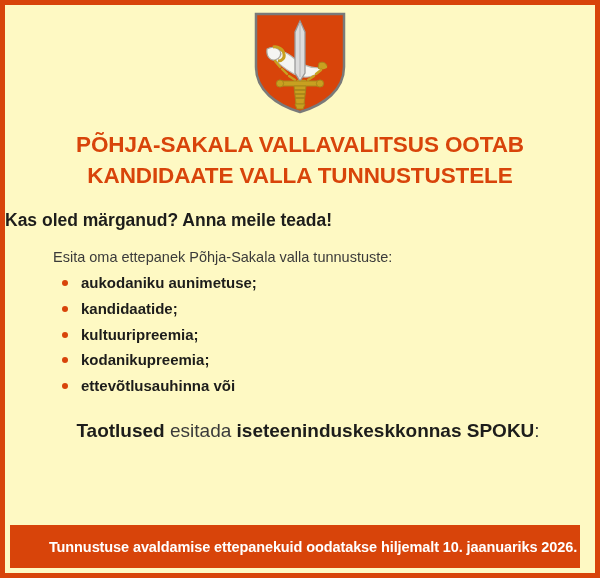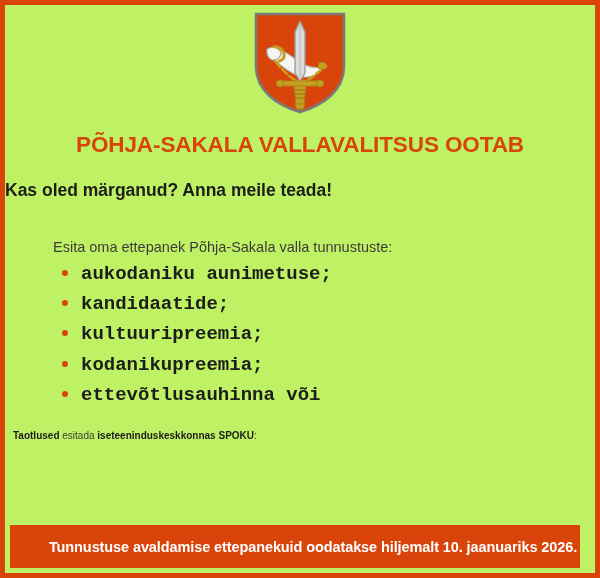--- a/index.html
+++ b/index.html
@@ -9,21 +9,21 @@
     background: #ffffff;
   }
   body {
     font-family: "Liberation Sans", "DejaVu Sans", sans-serif;
   }
   .poster {
     position: relative;
     width: 600px;
     height: 578px;
     box-sizing: border-box;
-    background: #bef264;
+    background: #fef9c3;
     border: 5px solid #d8440a;
     overflow: hidden;
   }
   .inner {
     position: relative;
     width: 100%;
     height: 100%;
     box-sizing: border-box;
   }
 
@@ -55,59 +55,59 @@
   .subtitle {
     margin: 19px 0 0 0;
     color: #1d1d1b;
     font-size: 17.5px;
     font-weight: bold;
     text-align: left;
   }
 
   
   .intro {
-    margin: 38px 0 0 48px;
+    margin: 18px 0 0 48px;
     color: #3b3b3a;
     font-size: 14.5px;
     font-weight: normal;
     text-align: left;
   }
   ul.awards {
     list-style: none;
     margin: 9px 0 0 0;
     padding: 0 0 0 56px;
   }
   ul.awards li {
     position: relative;
     padding-left: 20px;
     margin-bottom: 8.5px;
-    font-size: 19px;
+    font-size: 15px;
     font-weight: bold;
     color: #1d1d1b;
     line-height: 1.15;
-    font-family: Liberation Mono, monospace;
   }
   ul.awards li::before {
     content: "";
     position: absolute;
     left: 1px;
     top: 6px;
     width: 6px;
     height: 6px;
     border-radius: 50%;
     background: #d8440a;
   }
   ul.awards li .reg {
     font-weight: normal;
     color: #3b3b3a;
   }
 
   .apply {
-    margin: 21px 0 0 8px;
-    font-size: 10px;
+    margin: 21px 0 0 16px;
+    text-align: center;
+    font-size: 19px;
     color: #3b3b3a;
     line-height: 1.65;
   }
   .apply .b {
     font-weight: bold;
     color: #1d1d1b;
   }
   .apply .url {
     display: block;
     font-weight: normal;
@@ -177,20 +177,21 @@
           <path d="M42.1 83 L51.9 83"></path>
           <path d="M42.6 87 L51.4 87"></path>
         </g>
 
         <path d="M42 93 L52 93 L50 98 L44 98 Z" fill="#c8a020" stroke="#a8861a" stroke-width="1"></path>
       </svg>
     </div>
 
     <h1 class="title">
       <span class="line">PÕHJA-SAKALA VALLAVALITSUS OOTAB</span>
+      <span class="line">KANDIDAATE VALLA TUNNUSTUSTELE</span>
     </h1>
 
     <div class="subtitle">Kas oled märganud? Anna meile teada!</div>
 
     <div class="intro">Esita oma ettepanek Põhja-Sakala valla tunnustuste:</div>
 
     <ul class="awards">
       <li>
         <span>aukodaniku aunimetuse;</span><span class="reg"></span>
       </li>

